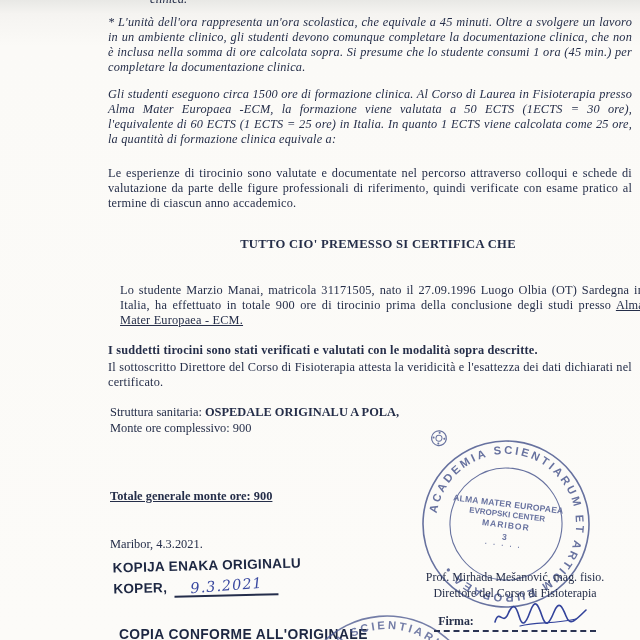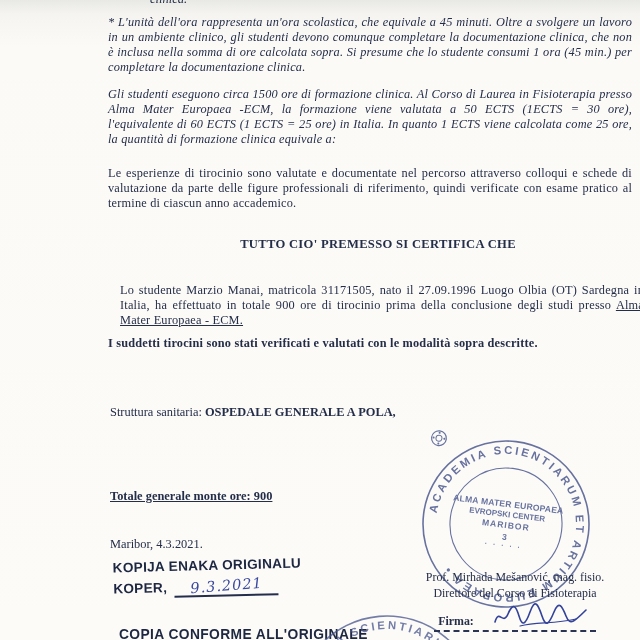--- a/index.html
+++ b/index.html
@@ -10,21 +10,21 @@
   }
   .top-fragment{position:absolute;top:-8px;left:150px;font-size:12.5px;font-style:italic;}
   .para{position:absolute;left:108px;width:524px;margin:0;text-align:justify;
         font-size:12.3px;line-height:14.9px;letter-spacing:.2px;}
   .italic{font-style:italic;}
   .bold{font-weight:bold;}
   .underline{text-decoration:underline;}
   .p1{top:15px;} .p2{top:87px;} .p3{top:166px;}
   .heading{position:absolute;left:116px;width:524px;top:237px;margin:0;text-align:center;
            font-size:12.6px;font-weight:bold;letter-spacing:.3px;}
-  .p4{top:283px;margin-left:12px;} .p5{top:336px;} .p6{top:360px;}
+  .p4{top:283px;margin-left:12px;} .p5{top:343px;} .p6{top:360px;}
   .line{position:absolute;left:110px;margin:0;font-size:12.4px;}
   .facility{top:405px;} .hours{top:421px;}
   .total{top:489px;text-decoration:underline;font-weight:bold;text-align:center;}
   .placedate{top:537px;}
   .copy-stamp{position:absolute;left:113px;top:558px;transform:rotate(-1.5deg);
               font-family:"Liberation Sans",sans-serif;font-weight:bold;
               font-size:13.6px;letter-spacing:.3px;color:#1d2742;}
   .copy-stamp .row2{margin-top:5px;}
   .date-slot{display:inline-block;min-width:104px;border-bottom:2px solid #242d4b;
              margin-left:7px;text-align:center;padding-bottom:1px;}
@@ -69,23 +69,25 @@
   <p class="para italic p2">Gli studenti eseguono circa 1500 ore di formazione clinica. Al Corso di Laurea in Fisioterapia presso Alma Mater Europaea -ECM, la formazione viene valutata a 50 ECTS (1ECTS = 30 ore), l'equivalente di 60 ECTS (1 ECTS = 25 ore) in Italia. In quanto 1 ECTS viene calcolata come 25 ore, la quantità di formazione clinica equivale a:</p>
 
   <p class="para p3">Le esperienze di tirocinio sono valutate e documentate nel percorso attraverso colloqui e schede di valutazione da parte delle figure professionali di riferimento, quindi verificate con esame pratico al termine di ciascun anno accademico.</p>
 
   <h2 class="heading">TUTTO CIO' PREMESSO SI CERTIFICA CHE</h2>
 
   <p class="para p4"><span>Lo studente Marzio Manai, matricola 31171505, nato il 27.09.1996 Luogo Olbia (OT) Sardegna in Italia, ha effettuato in totale 900 ore di tirocinio prima della conclusione degli studi presso </span><span class="underline">Alma Mater Europaea - ECM.</span></p>
 
   <p class="para p5 bold">I suddetti tirocini sono stati verificati e valutati con le modalità sopra descritte.</p>
 
+  <p class="para p6">Il sottoscritto Direttore del Corso di Fisioterapia attesta la veridicità e l'esattezza dei dati dichiarati nel certificato.</p>
 
-  <p class="line facility"><span>Struttura sanitaria: </span><span class="bold">OSPEDALE GENERALE A POLA,</span></p>
+  <p class="line facility"><span>Struttura sanitaria: </span><span class="bold">OSPEDALE ORIGINALU A POLA,</span></p>
 
+  <p class="line hours">Monte ore complessivo: 900</p>
 
   <p class="line total">Totale generale monte ore: 900</p>
 
   <p class="line placedate">Maribor, 4.3.2021.</p>
 
   <div class="copy-stamp">
     <div>KOPIJA ENAKA ORIGINALU</div>
     <div class="row2">
       <span>KOPER,</span><span class="date-slot"><span class="handwritten">9.3.2021</span></span>
     </div>

